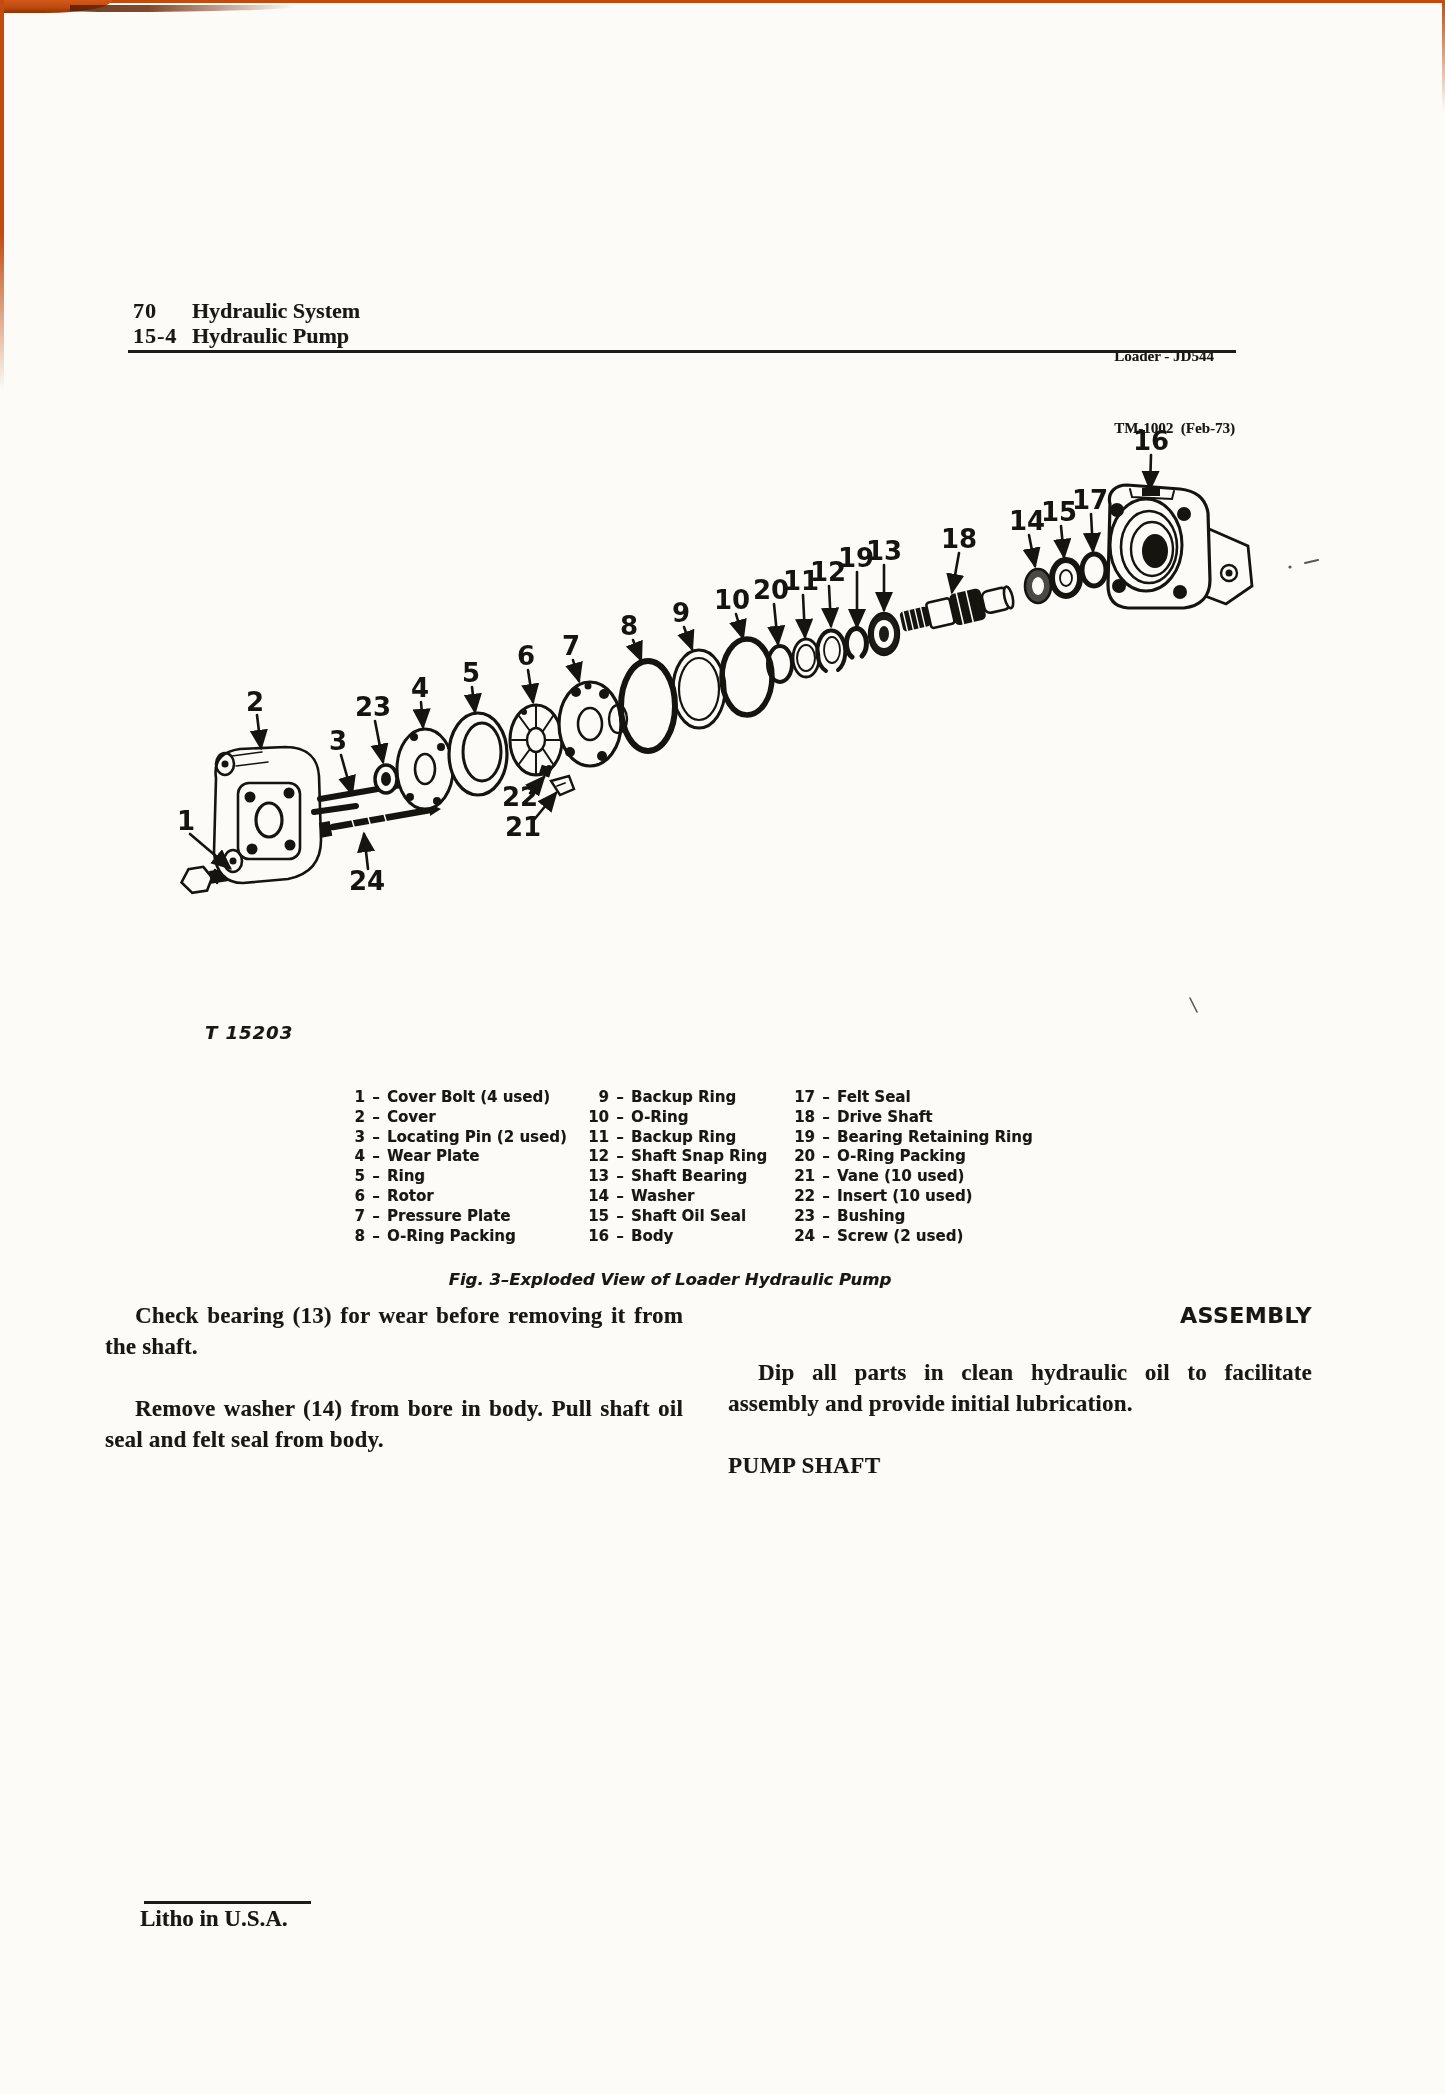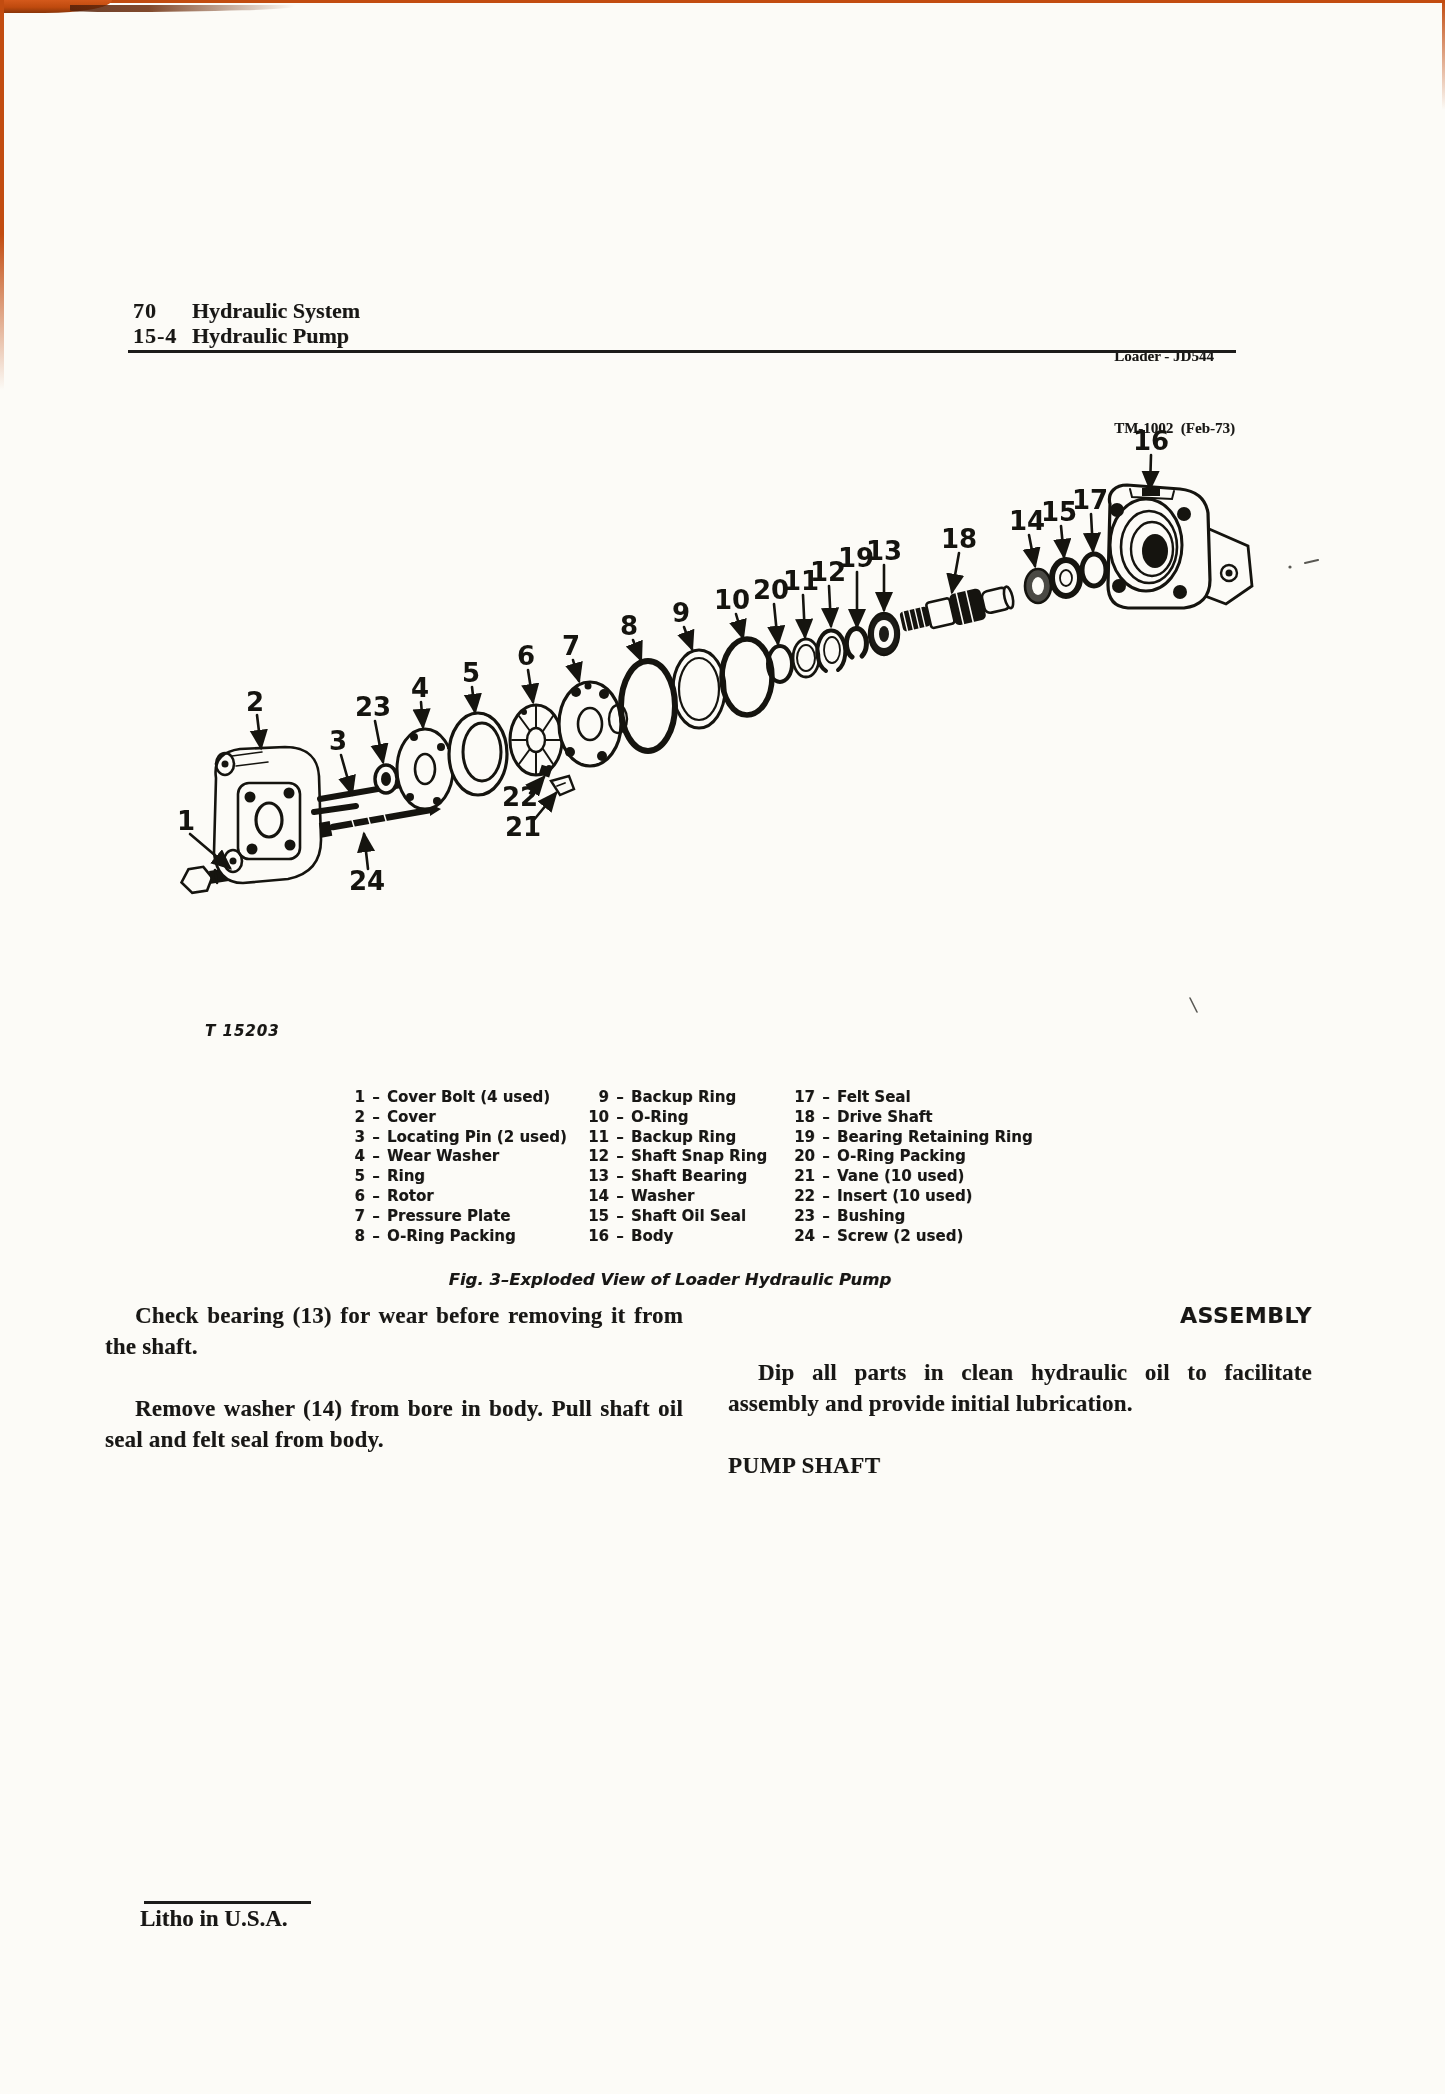--- a/index.html
+++ b/index.html
@@ -26,21 +26,21 @@
   .hdr-left{position:absolute;left:133px;top:298px;font-weight:bold;font-size:22px;line-height:25px;}
   .hdr-left .row{display:flex;}
   .hdr-left .num{width:59px;letter-spacing:1px;}
   .hdr-right{position:absolute;right:210px;top:296px;text-align:left;font-weight:bold;
     font-size:15px;line-height:24px;white-space:pre;}
   .hdr-rule{position:absolute;left:128px;top:350px;width:1108px;height:3px;background:#1d1c1a;}
 
   
   .fig-svg{position:absolute;left:100px;top:400px;}
   .photo-id{position:absolute;left:205px;top:1022px;font-family:"DejaVu Sans",sans-serif;
-    font-style:italic;font-weight:bold;font-size:15px;letter-spacing:1px;}
+    font-style:italic;font-weight:bold;font-size:18px;letter-spacing:1px;}
 
   
   .plist{position:absolute;font-family:"DejaVu Sans",sans-serif;font-weight:bold;
     font-size:15px;line-height:19.8px;top:1088px;}
   .plist .prow{display:grid;grid-template-columns:40px 22px auto;white-space:nowrap;}
   .plist .pnum{text-align:right;}
   .plist .pdash{text-align:center;}
   .col1{left:325px;} .col2{left:569px;} .col3{left:775px;}
 
   .fig-caption{position:absolute;left:330px;top:1270px;width:680px;text-align:center;
@@ -332,21 +332,21 @@
       <span class="pname">Cover</span>
     </div>
   <div class="prow">
       <span class="pnum">3</span>
       <span class="pdash">–</span>
       <span class="pname">Locating Pin (2 used)</span>
     </div>
   <div class="prow">
       <span class="pnum">4</span>
       <span class="pdash">–</span>
-      <span class="pname">Wear Washer</span>
+      <span class="pname">Wear Plate</span>
     </div>
   <div class="prow">
       <span class="pnum">5</span>
       <span class="pdash">–</span>
       <span class="pname">Ring</span>
     </div>
   <div class="prow">
       <span class="pnum">6</span>
       <span class="pdash">–</span>
       <span class="pname">Rotor</span>

